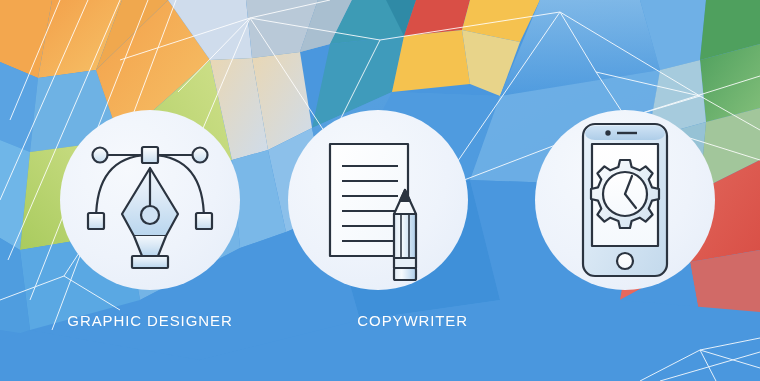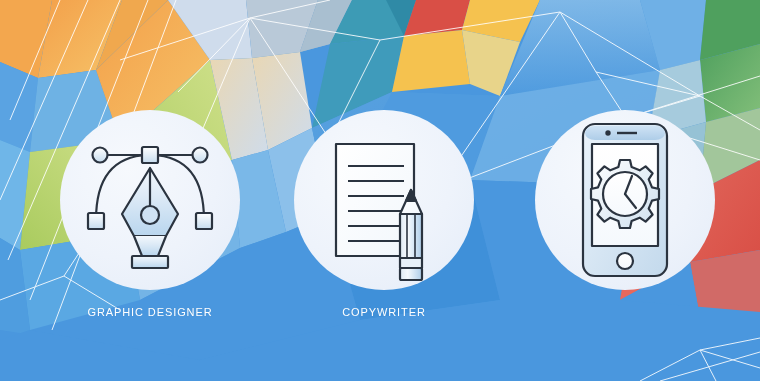--- a/index.html
+++ b/index.html
@@ -30,42 +30,42 @@
     width: 760px;
     height: 381px;
   }
   .card {
     position: absolute;
     top: 110px;
     width: 180px;
     text-align: center;
   }
   .card-1 { left: 60px; }
-  .card-2 { left: 294px; }
+  .card-2 { left: 288px; text-align: right; }
   .card-3 { left: 535px; }
 
   .disc {
     position: relative;
     width: 180px;
     height: 180px;
     border-radius: 50%;
     background: radial-gradient(circle at 38% 32%, #f6f9fd 0%, #eef3fb 55%, #e4ecf8 100%);
     box-shadow: 0 0 0 0 rgba(0,0,0,0);
   }
   .disc svg {
     position: absolute;
     left: 0;
     top: 0;
     width: 180px;
     height: 180px;
   }
   .label {
-    margin-top: 16px;
+    margin-top: 22px;
     color: #ffffff;
-    font-size: 11px;
+    font-size: 15px;
     letter-spacing: 0.9px;
     font-weight: 400;
     white-space: nowrap;
     text-shadow: 0 0 1px rgba(70,140,200,0.45);
   }
 </style>
 </head>
 <body>
 
 <div id="stage">

